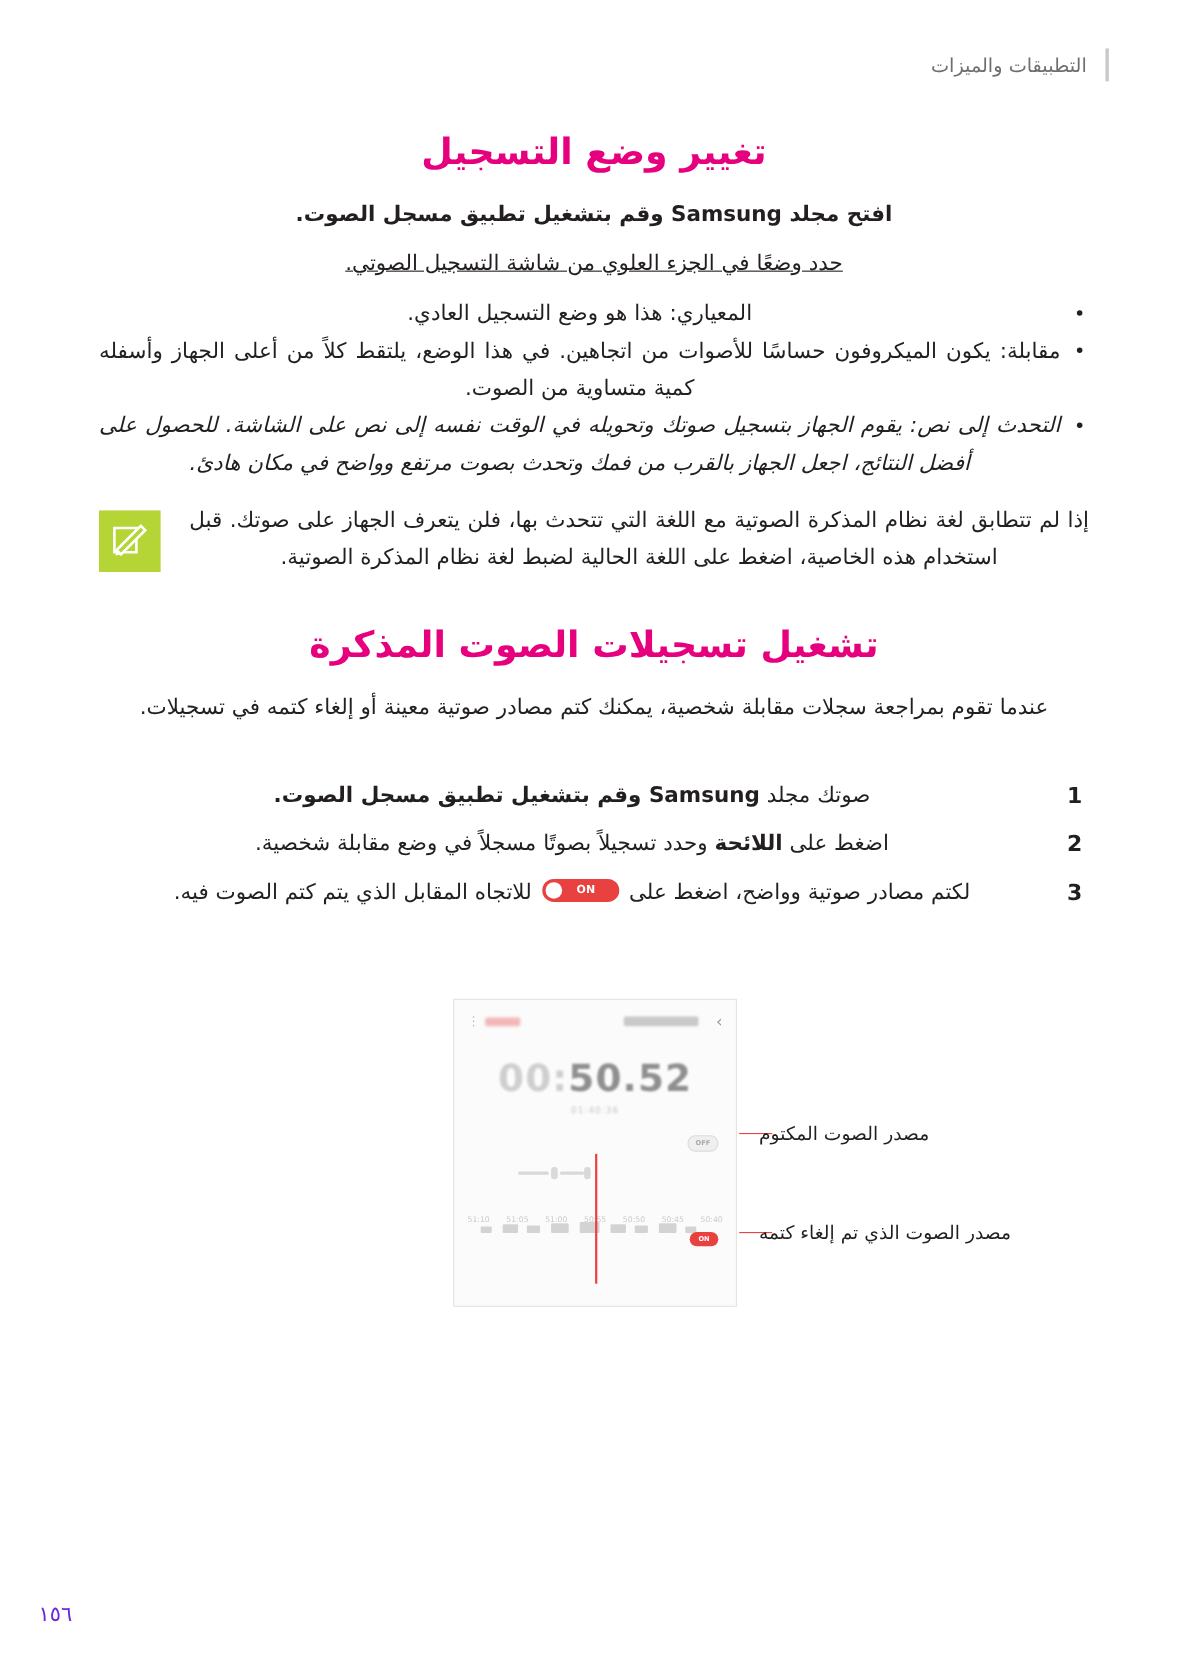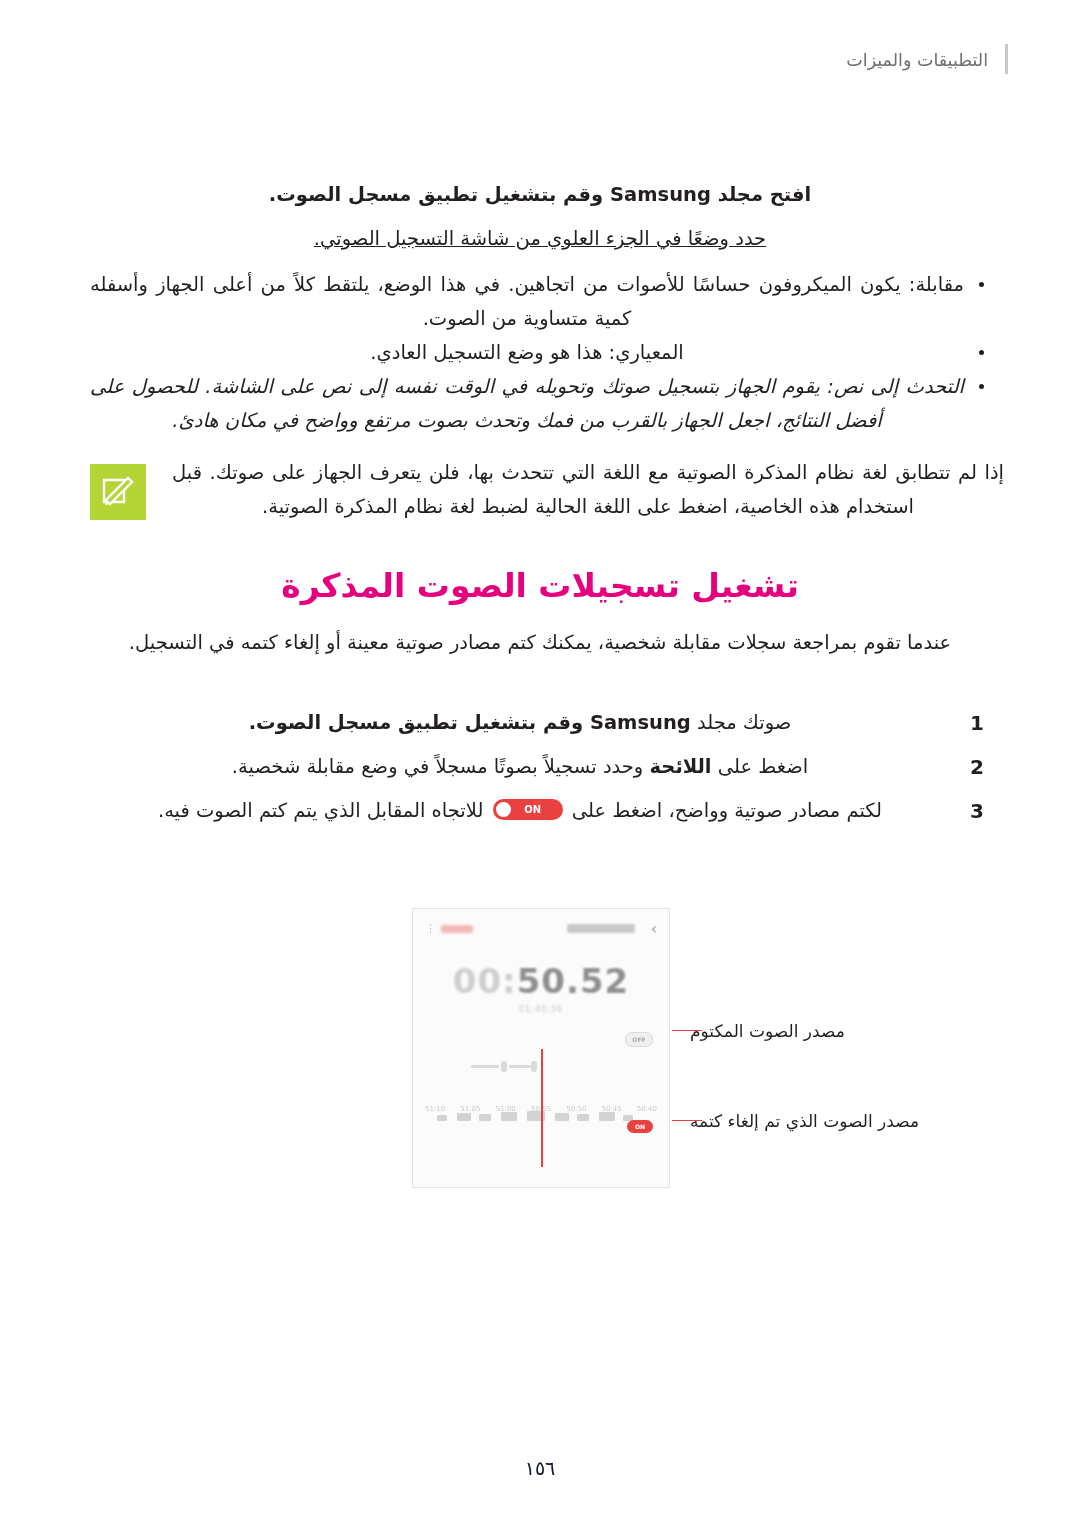--- a/index.html
+++ b/index.html
@@ -96,21 +96,21 @@
     top: 14px;
     width: 5px;
     height: 5px;
     border-radius: 50%;
     background: #231f20;
   }
 
   
   .note {
     position: absolute;
-    right: 76px;
+    right: 90px;
     left: 90px;
     top: 456px;
     padding-left: 10px;
   }
   .note-text {
     padding-left: 72px;
     font-size: 19.5px;
     line-height: 34px;
     text-align: justify;
     text-align-last: center;
@@ -339,71 +339,73 @@
     background: #e8413f;
   }
   .lead.one { top: 1030px; left: 672px; width: 30px; }
   .lead.two { top: 1120px; left: 672px; width: 30px; }
 
   
   .footer {
     position: absolute;
     bottom: 48px;
     left: 0; right: 0;
-    text-align: center;
+    text-align: left;
     font-size: 19px;
-    color: #0f172a;
+    color: #6d28d9;
+    padding-left: 35px;
   }
 </style>
 </head>
 <body>
 
 <div class="page">
 
   <div class="header">
     <div class="header-rule"></div>
     <div class="header-title">التطبيقات والميزات</div>
   </div>
 
+  <div class="h1 a">تغيير وضع التسجيل</div>
 
   <div class="para" style="top:178px;">
     <span class="bold">افتح مجلد Samsung وقم بتشغيل تطبيق مسجل الصوت.</span>
   </div>
 
   <div class="para" style="top:222px;text-decoration:underline;">حدد وضعًا في الجزء العلوي من شاشة التسجيل الصوتي.</div>
 
   <div class="bullets">
+    <div class="bullet-row">
+      <span class="dot"></span>
+      <span>المعياري: هذا هو وضع التسجيل العادي.</span>
+    </div>
     <div class="bullet-row" style="text-align:justify; text-align-last:center;">
       <span class="dot"></span>
       <span>مقابلة: يكون الميكروفون حساسًا للأصوات من اتجاهين. في هذا الوضع، يلتقط كلاً من أعلى الجهاز وأسفله كمية متساوية من الصوت.</span>
-    </div>
-    <div class="bullet-row">
-      <span class="dot"></span>
-      <span>المعياري: هذا هو وضع التسجيل العادي.</span>
     </div>
     <div class="bullet-row" style="text-align:justify; text-align-last:center;font-style:italic;">
       <span class="dot"></span>
       <span>التحدث إلى نص: يقوم الجهاز بتسجيل صوتك وتحويله في الوقت نفسه إلى نص على الشاشة. للحصول على أفضل النتائج، اجعل الجهاز بالقرب من فمك وتحدث بصوت مرتفع وواضح في مكان هادئ.</span>
     </div>
   </div>
 
   <div class="note">
     <div class="note-icon">
       <svg width="40" height="40" viewBox="0 0 40 40" aria-hidden="true">
         <path d="M6 8 L26 8 L26 30 L6 30 Z" fill="none" stroke="#ffffff" stroke-width="2.4"></path>
         <path d="M12 32 L34 10 L30 6 L8 28 Z" fill="#b5d435" stroke="#ffffff" stroke-width="2.4"></path>
         <path d="M8 28 L12 32 L7 33 Z" fill="#ffffff"></path>
       </svg>
     </div>
     <div class="note-text">إذا لم تتطابق لغة نظام المذكرة الصوتية مع اللغة التي تتحدث بها، فلن يتعرف الجهاز على صوتك. قبل استخدام هذه الخاصية، اضغط على اللغة الحالية لضبط لغة نظام المذكرة الصوتية.</div>
   </div>
 
   <div class="h1 b">تشغيل تسجيلات الصوت المذكرة</div>
 
-  <div class="para" style="top:626px;">عندما تقوم بمراجعة سجلات مقابلة شخصية، يمكنك كتم مصادر صوتية معينة أو إلغاء كتمه في التسجيل.</div>
+  <div class="para" style="top:626px;">عندما تقوم بمراجعة سجلات مقابلة شخصية، يمكنك كتم مصادر صوتية معينة أو إلغاء كتمه في تسجيلات.</div>
 
   <div class="steps">
     <div class="step">
       <span class="num">1</span>
       <span>صوتك مجلد </span><span class="bold">Samsung</span><span class="bold"> وقم بتشغيل تطبيق مسجل الصوت.</span>
     </div>
     <div class="step">
       <span class="num">2</span>
       <span>اضغط على </span><span class="bold">اللائحة</span><span> وحدد تسجيلاً بصوتًا مسجلاً في وضع مقابلة شخصية.</span>
     </div>

